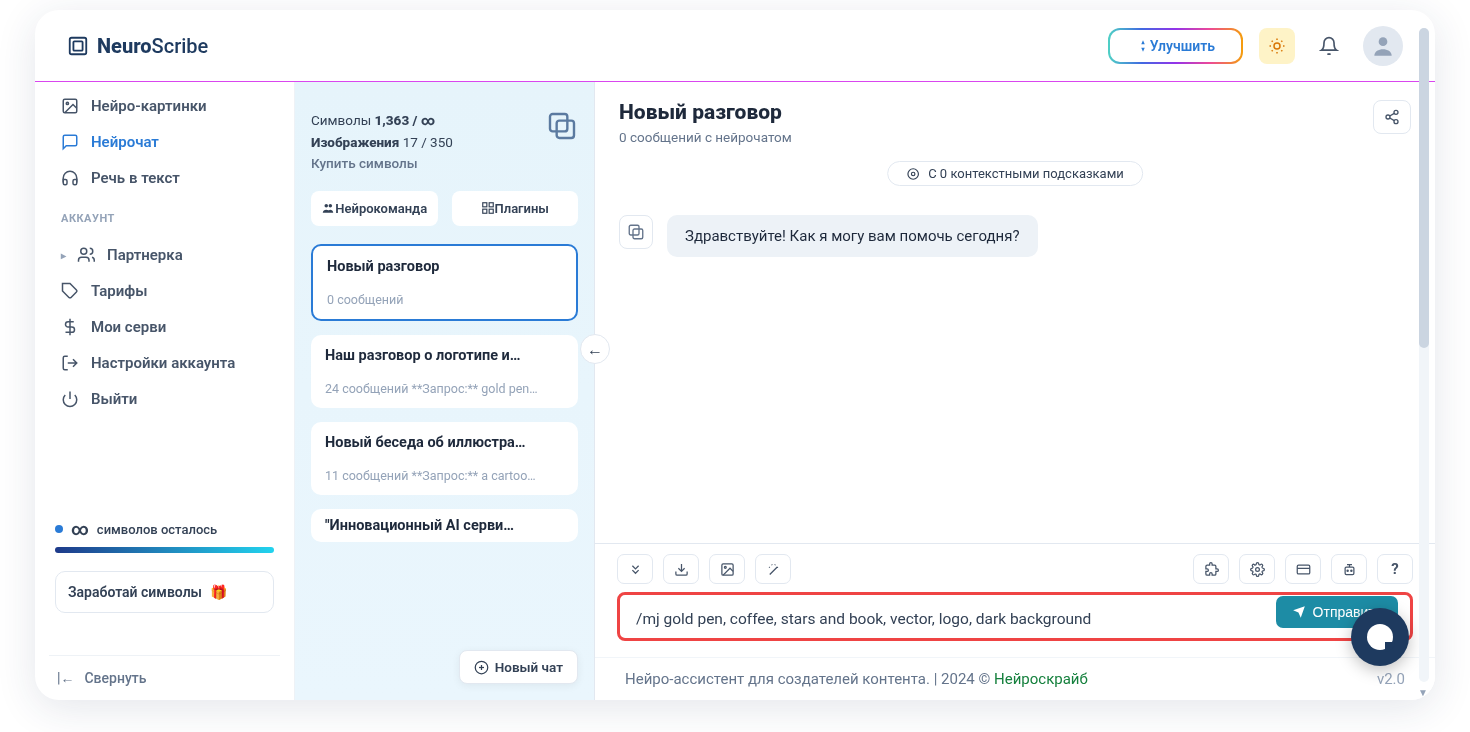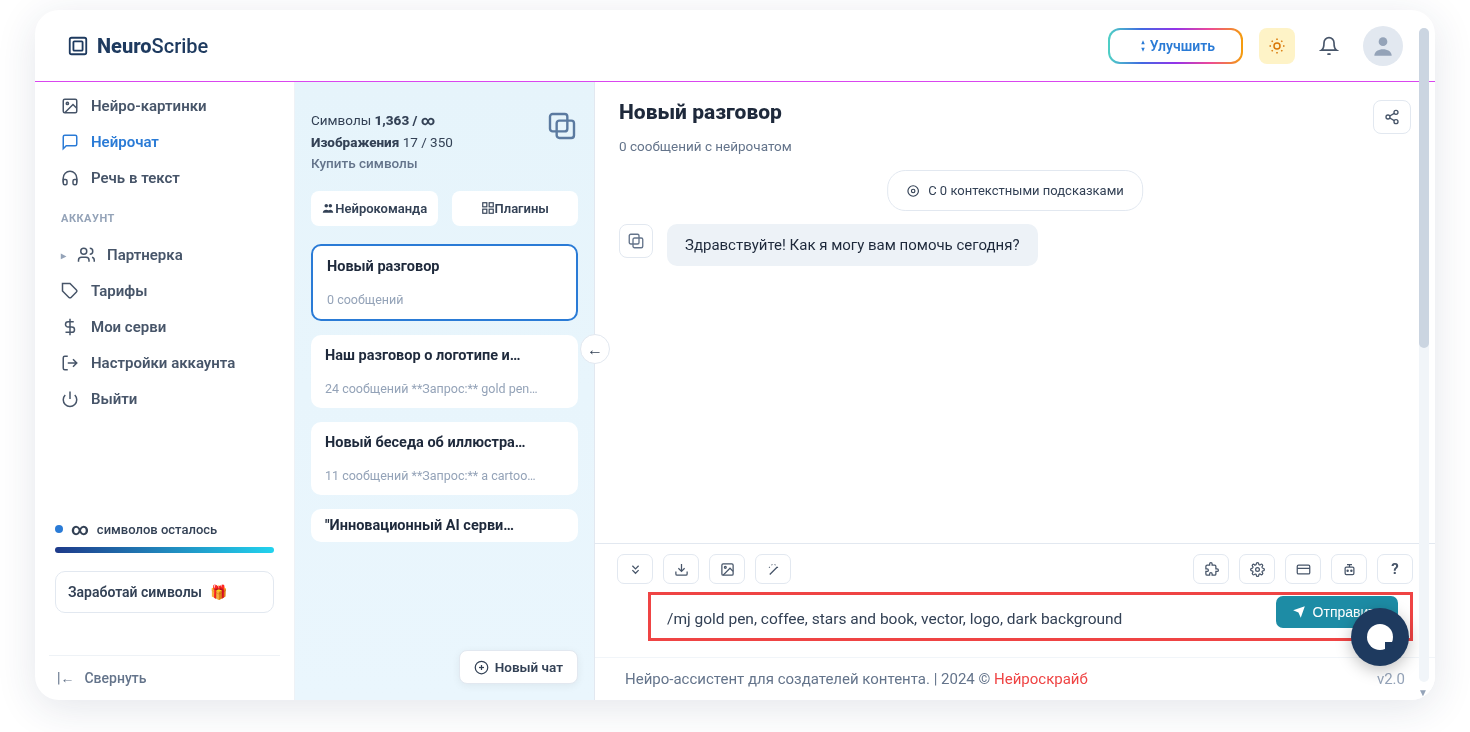--- a/index.html
+++ b/index.html
@@ -88,39 +88,39 @@
 .conv.active{border:2px solid #2a7bd6;}
 .conv-title{font-size:14.5px;font-weight:700;color:#1e293b;white-space:nowrap;overflow:hidden;text-overflow:ellipsis;}
 .conv-sub{font-size:12.5px;color:#94a3b8;margin-top:17px;white-space:nowrap;overflow:hidden;text-overflow:ellipsis;}
 .conv.peek{padding:8px 14px;}
 .newchat{position:absolute;bottom:16px;right:16px;background:#fff;border:1px solid #e2e8f0;border-radius:8px;padding:8px 14px;display:flex;align-items:center;gap:6px;font-size:13.5px;font-weight:600;color:#334155;cursor:pointer;box-shadow:0 2px 8px rgba(0,0,0,0.06);}
 .collapse-circle{position:absolute;top:252px;left:-15px;width:30px;height:30px;border-radius:50%;background:#fff;border:1px solid #e2e8f0;display:flex;align-items:center;justify-content:center;cursor:pointer;z-index:5;color:#334155;font-weight:700;}
 
 .chat{flex:1;display:flex;flex-direction:column;position:relative;}
 .chat-head{display:flex;align-items:flex-start;justify-content:space-between;padding:18px 24px 14px;}
 .chat-title{font-size:21px;font-weight:800;color:#1e293b;}
-.chat-sub{font-size:13.5px;color:#64748b;margin-top:14px;}
+.chat-sub{font-size:13.5px;color:#64748b;margin-top:5px;}
 .share{width:38px;height:34px;border:1px solid #e2e8f0;border-radius:8px;display:flex;align-items:center;justify-content:center;color:#475569;cursor:pointer;}
 
 .chat-body{flex:1;padding:10px 24px;position:relative;}
-.context-btn{display:inline-flex;align-items:center;gap:8px;padding:12px 18px;border:1px solid #e2e8f0;border-radius:18px;font-size:13px;color:#334155;cursor:pointer;position:absolute;left:50%;top:2px;transform:translateX(-50%);}
+.context-btn{display:inline-flex;align-items:center;gap:8px;padding:4px 18px;border:1px solid #e2e8f0;border-radius:18px;font-size:13px;color:#334155;cursor:pointer;position:absolute;left:50%;top:2px;transform:translateX(-50%);}
 .assistant-row{display:flex;gap:14px;margin-top:46px;}
 .assistant-avatar{width:34px;height:34px;border:1px solid #e2e8f0;border-radius:8px;display:flex;align-items:center;justify-content:center;color:#64748b;}
 .message{background:#edf2f7;border-radius:10px;padding:12px 18px;font-size:15px;color:#1e293b;}
 
 .inputbar{border-top:1px solid #e2e8f0;padding:10px 22px 16px;}
 .toolrow{display:flex;justify-content:space-between;margin-bottom:8px;}
 .toolgroup{display:flex;gap:10px;}
 .tool{width:36px;height:30px;border:1px solid #e2e8f0;border-radius:7px;display:flex;align-items:center;justify-content:center;color:#475569;cursor:pointer;font-size:15px;}
-.composer{border:3px solid #ef4444;border-radius:0;padding:14px 16px 10px;position:relative;margin-left:31px;}
+.composer{border:3px solid #ef4444;border-radius:8px;padding:14px 16px 10px;position:relative;}
 .composer-input{width:100%;border:none;outline:none;font-size:15.5px;color:#334155;font-family:inherit;background:transparent;}
 .send{position:absolute;right:12px;bottom:10px;background:#1d8ca5;color:#fff;border:none;border-radius:7px;padding:8px 16px;display:flex;align-items:center;gap:7px;font-size:14px;font-weight:500;cursor:pointer;}
 
 .footer{padding:12px 30px;font-size:15px;color:#64748b;border-top:1px solid #f1f5f9;display:flex;justify-content:space-between;}
-.footer a{color:#ef4444;text-decoration:none;}
+.footer a{color:#15803d;text-decoration:none;}
 .footer-right{display:flex;align-items:flex-start;gap:24px;color:#94a3b8;}
 
 .fab{position:absolute;right:26px;bottom:34px;width:58px;height:58px;border-radius:50%;background:#1e3a5f;display:flex;align-items:center;justify-content:center;cursor:pointer;box-shadow:0 4px 16px rgba(0,0,0,0.25);}
 .fab-inner{width:26px;height:26px;border-radius:50%;background:#fff;position:relative;}
 .fab-inner::after{content:"";position:absolute;right:-2px;bottom:-2px;width:10px;height:10px;background:#1e3a5f;border-radius:0 0 12px 0;transform:rotate(0);}
 
 .scroll-track{position:absolute;right:6px;top:18px;bottom:18px;width:10px;background:#f1f5f9;border-radius:5px;}
 .scroll-thumb{position:absolute;left:0;top:0;width:10px;height:320px;background:#cbd5e1;border-radius:5px;}
 .scroll-down{position:absolute;right:6px;bottom:0px;width:12px;height:16px;color:#94a3b8;font-size:10px;display:flex;align-items:center;justify-content:center;}
 </style>

